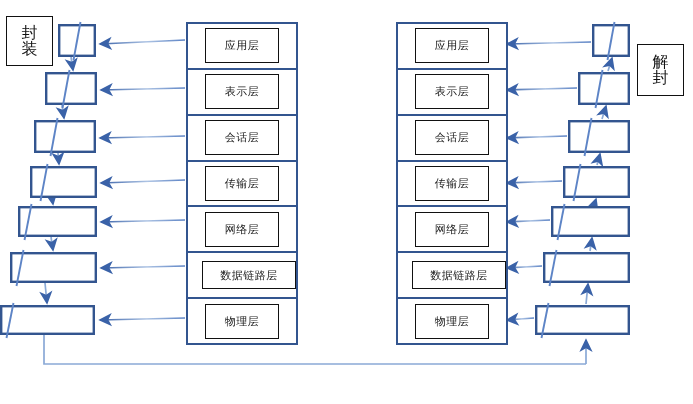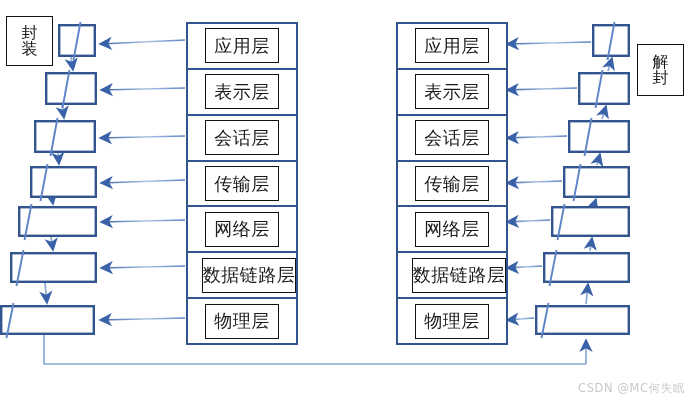--- a/index.html
+++ b/index.html
@@ -28,28 +28,28 @@
     box-sizing:border-box;
     display:flex;align-items:center;justify-content:center;
     position:relative;
   }
   .stackRow:last-child{border-bottom:none;border-radius:10px;}
   .layerBox{
     border:1.3px solid #111111;
     background:#ffffff;
     box-sizing:border-box;
     display:flex;align-items:center;justify-content:center;
-    font-size:18px;
+    font-size:11px;
     color:#1a1a1a;
     letter-spacing:0.5px;
     line-height:1;
     white-space:nowrap;
   }
   .layerBox.narrow{width:74px;height:35px;}
-  .layerBox.wide{width:100%;height:35px;margin-left:14px;}
+  .layerBox.wide{width:100%;height:28px;margin-left:14px;}
 
   
   .caption{
     position:absolute;
     border:1.4px solid #111111;
     background:#ffffff;
     box-sizing:border-box;
     display:flex;flex-direction:column;
     align-items:center;justify-content:center;
     font-size:16px;color:#111111;line-height:1.02;
@@ -254,15 +254,14 @@
           <div class="layerBox narrow">网络层</div>
         </div>
         <div class="stackRow">
           <div class="layerBox wide">数据链路层</div>
         </div>
         <div class="stackRow">
           <div class="layerBox narrow">物理层</div>
         </div>
       </div>
 
-    <div class="watermark" id="watermark" style="left: 578px; top: 381px;">CSDN @MC何失眠</div>
   </div>
 </div>
 
 </body></html>

